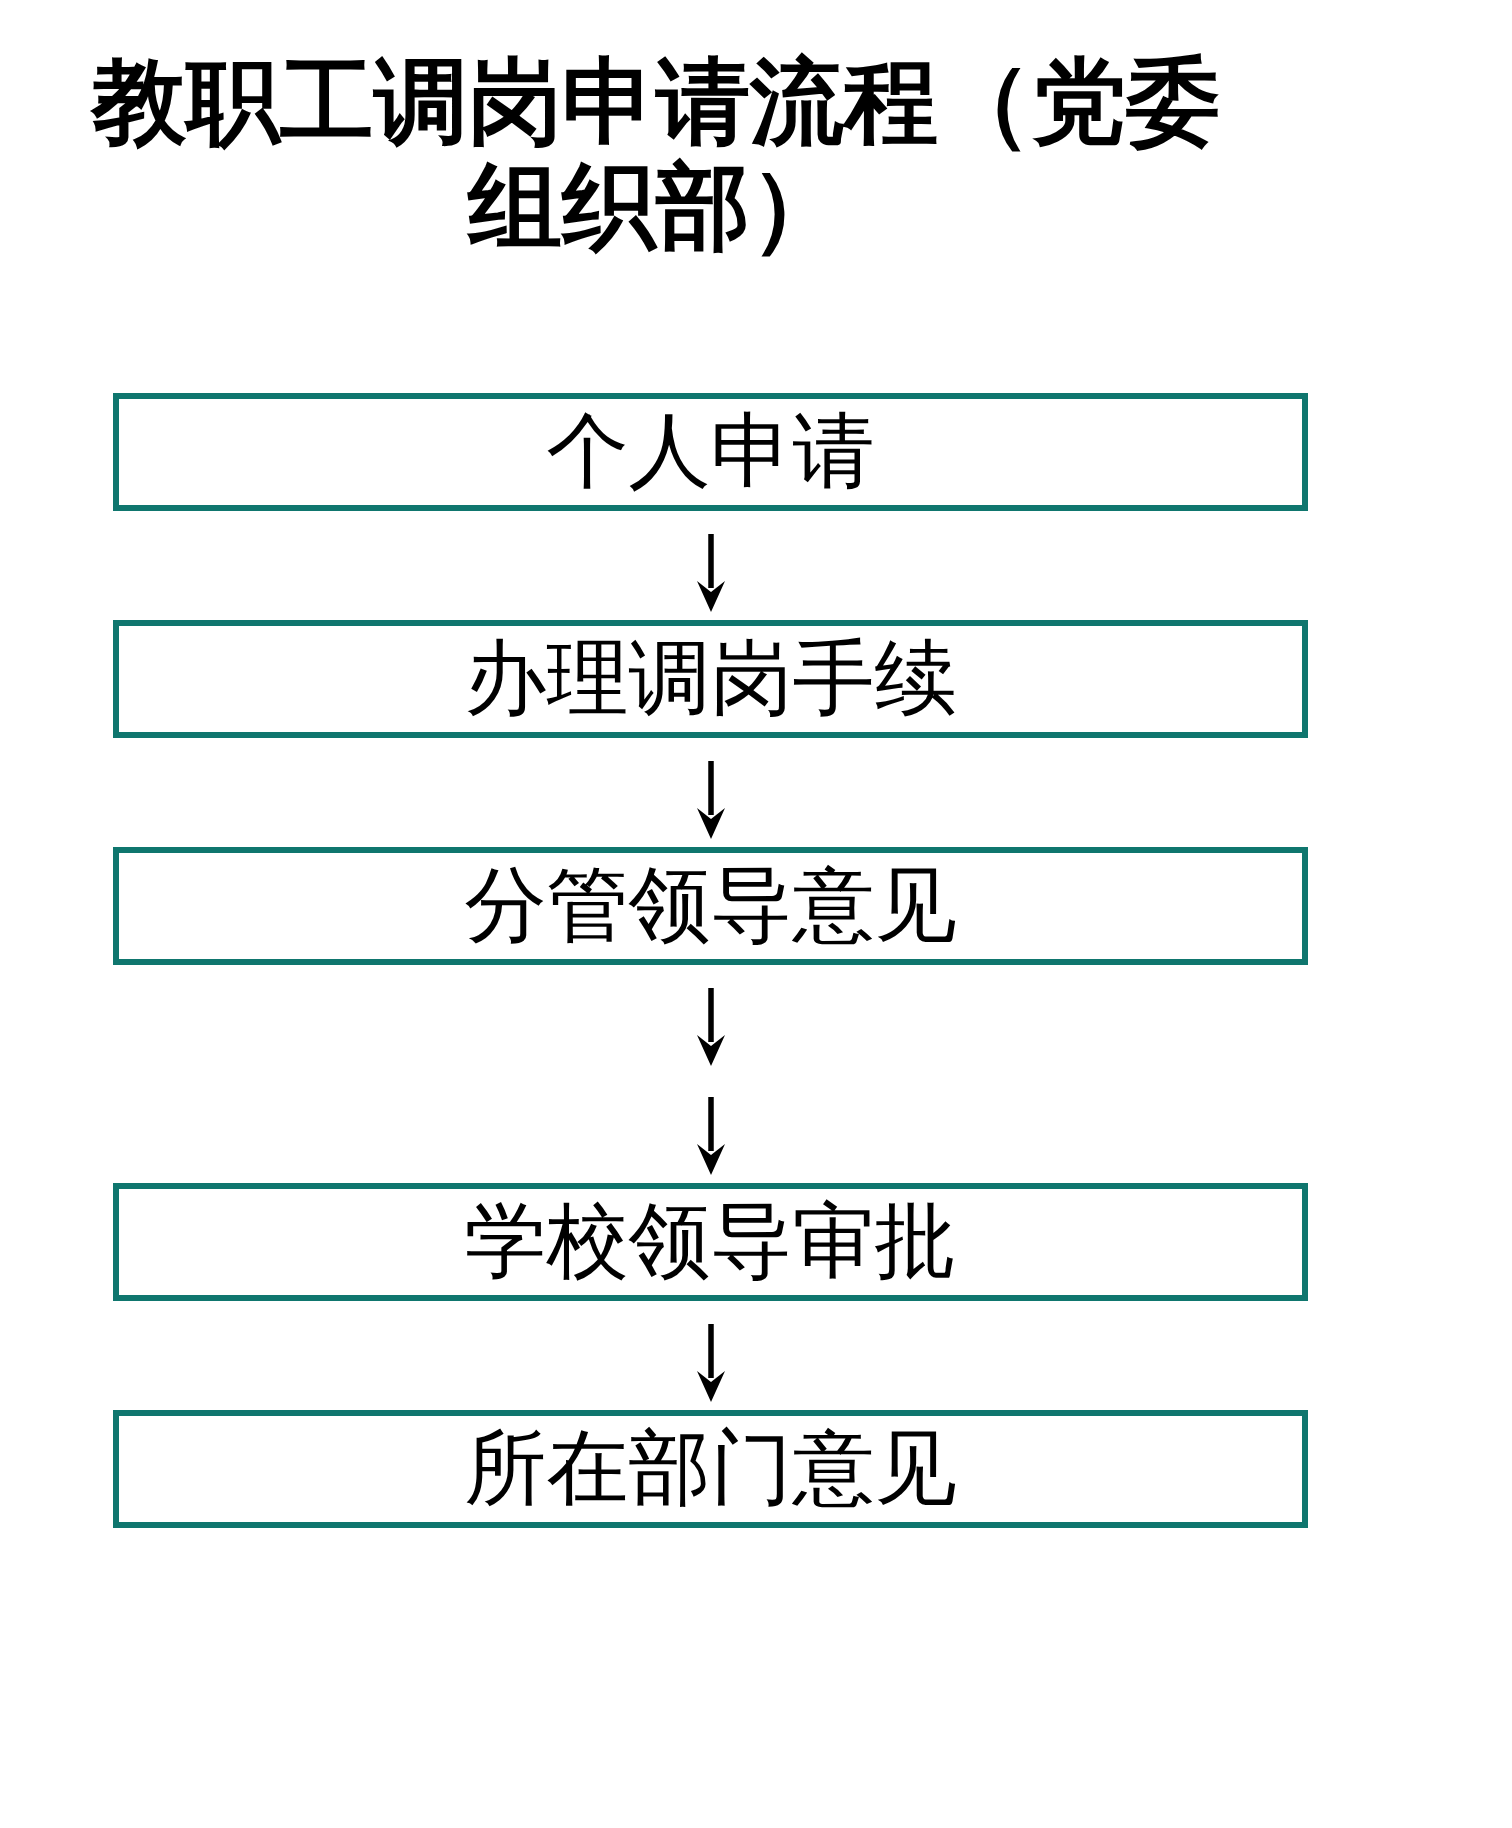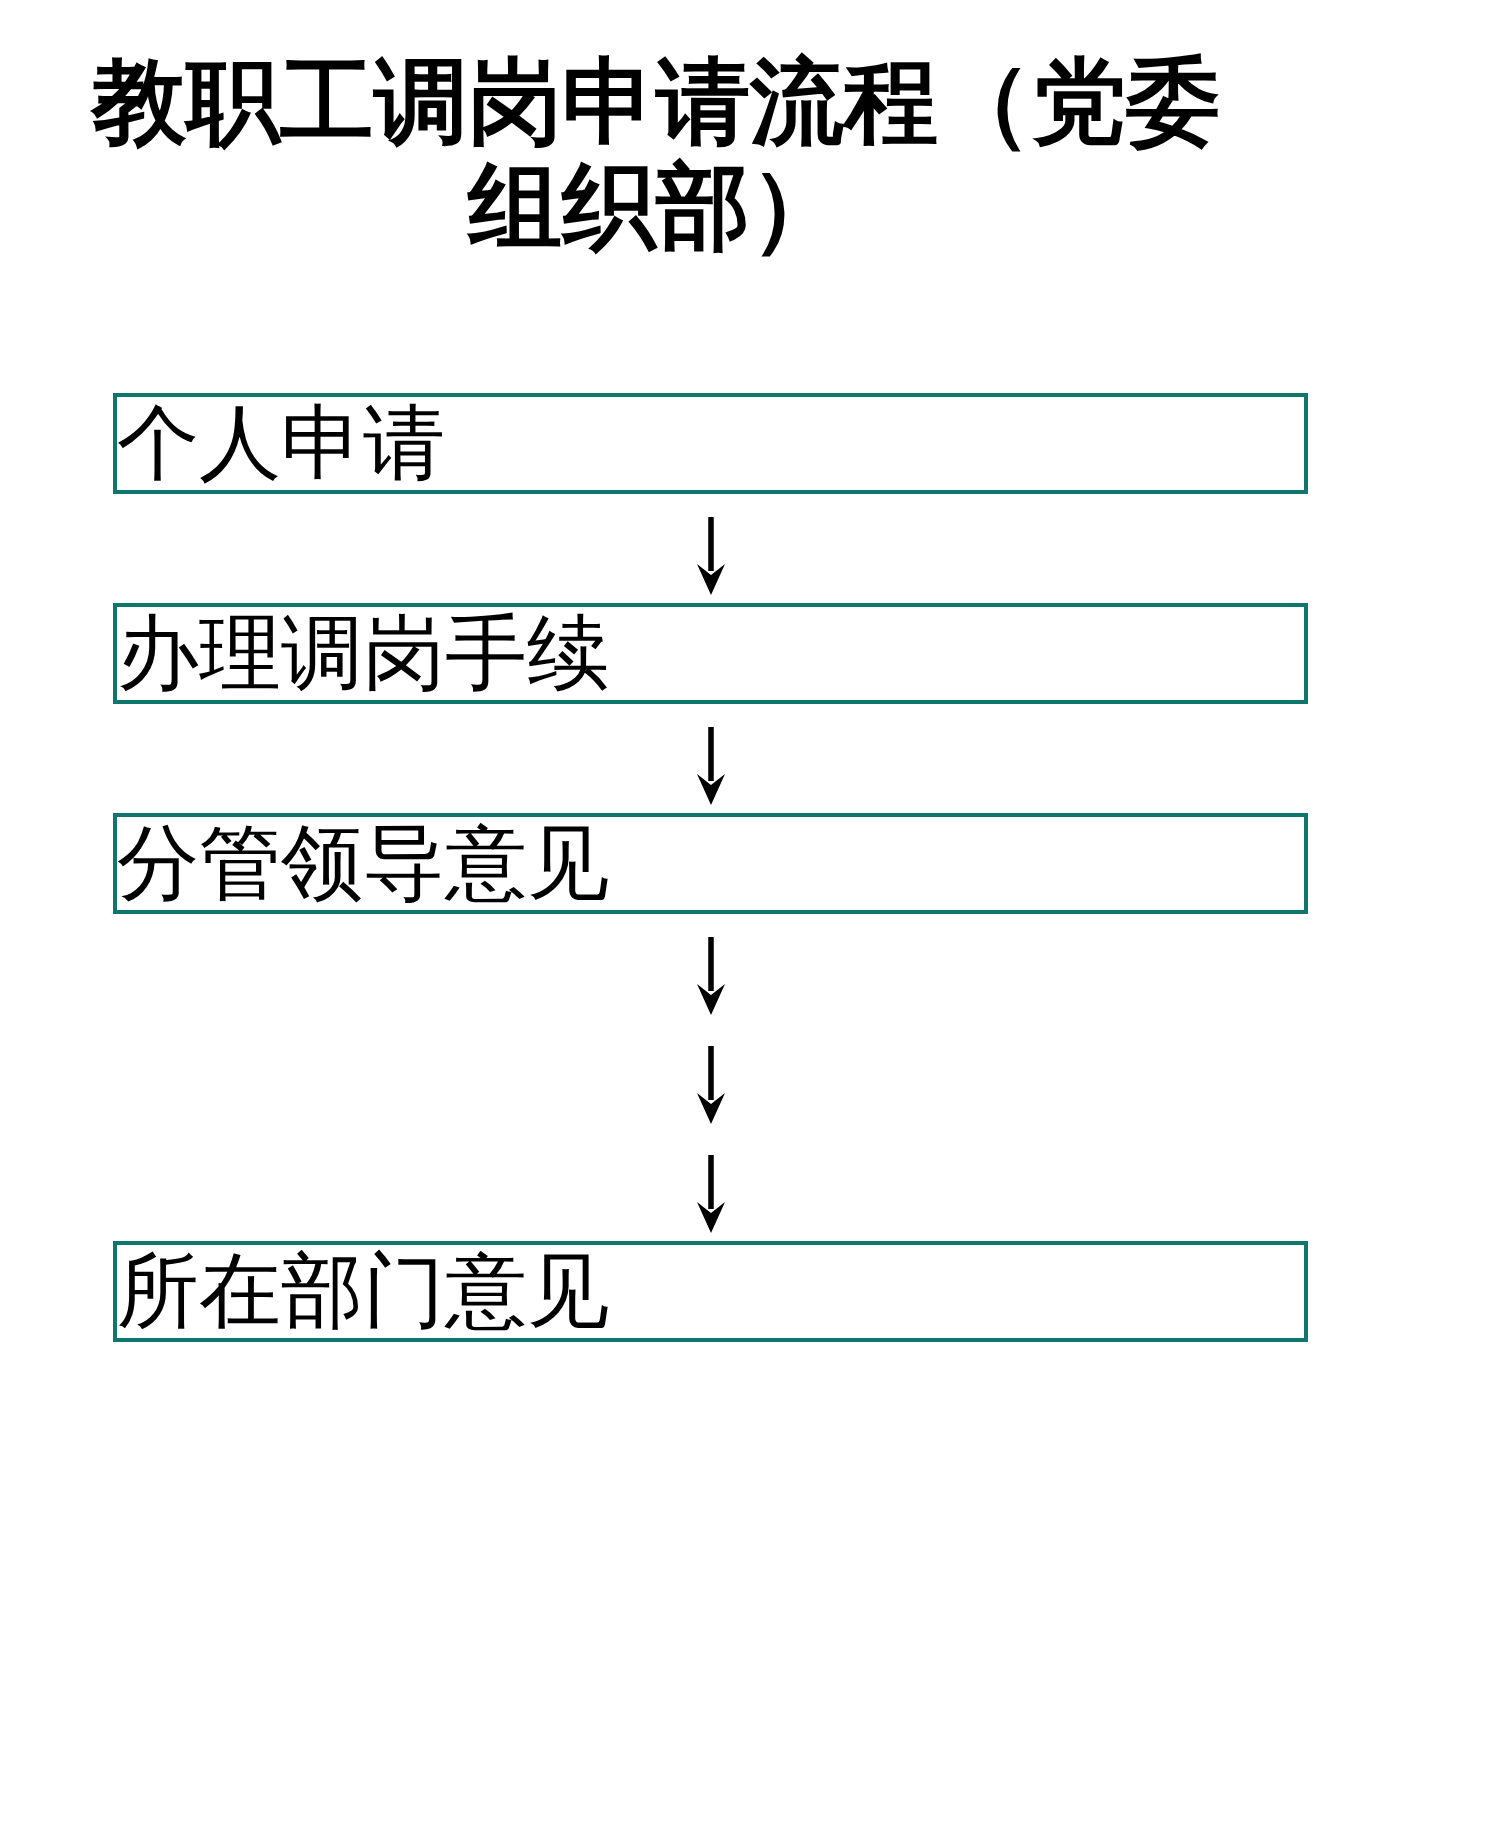--- a/index.html
+++ b/index.html
@@ -33,25 +33,26 @@
     position: absolute;
     top: 393px;
     left: 113px;
     width: 1195px;
     display: flex;
     flex-direction: column;
   }
   .flow-box {
     box-sizing: border-box;
     width: 100%;
-    height: 101px;
-    border: 4px solid #0f766e;
+    height: 118px;
+    border: 6px solid #0f766e;
     background: #ffffff;
     display: flex;
     align-items: center;
+    justify-content: center;
   }
   .flow-box .step-label {
     font-size: 82px;
     line-height: 1;
     white-space: nowrap;
     color: #000000;
   }
   .arrow-slot {
     height: 109px;
     display: flex;
@@ -105,20 +106,23 @@
   </div>
 
 
   <div class="arrow-slot">
     <svg width="28" height="78" viewBox="0 0 28 78" aria-hidden="true">
       <line x1="14" y1="0" x2="14" y2="54" stroke="#000000" stroke-width="5.5"></line>
       <polygon points="14,78 0,47 14,58 28,47" fill="#000000"></polygon>
     </svg>
   </div>
 
+  <div class="flow-box">
+    <span class="step-label">学校领导审批</span>
+  </div>
 
   <div class="arrow-slot">
     <svg width="28" height="78" viewBox="0 0 28 78" aria-hidden="true">
       <line x1="14" y1="0" x2="14" y2="54" stroke="#000000" stroke-width="5.5"></line>
       <polygon points="14,78 0,47 14,58 28,47" fill="#000000"></polygon>
     </svg>
   </div>
 
   <div class="flow-box">
     <span class="step-label">所在部门意见</span>

